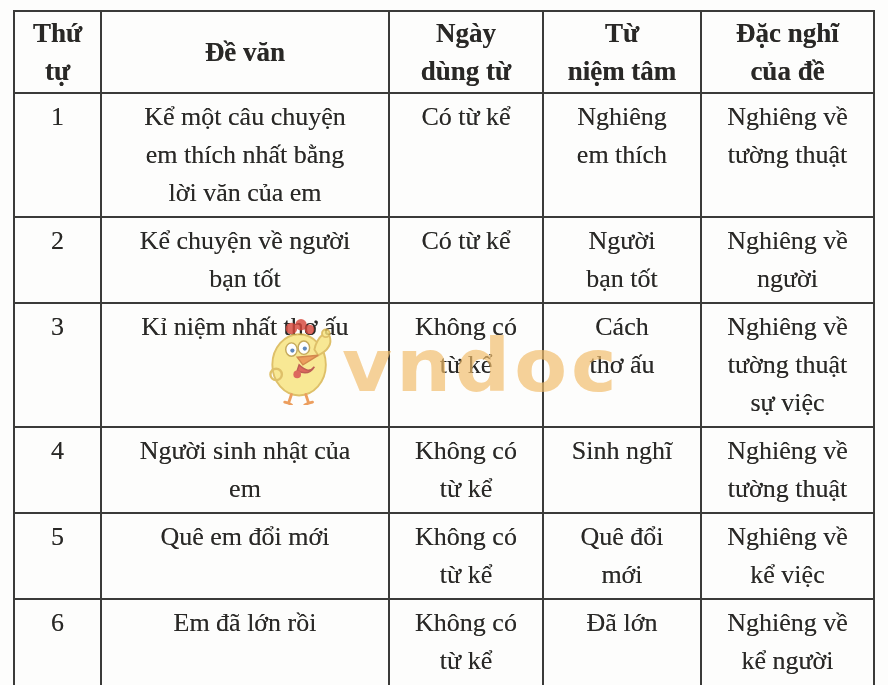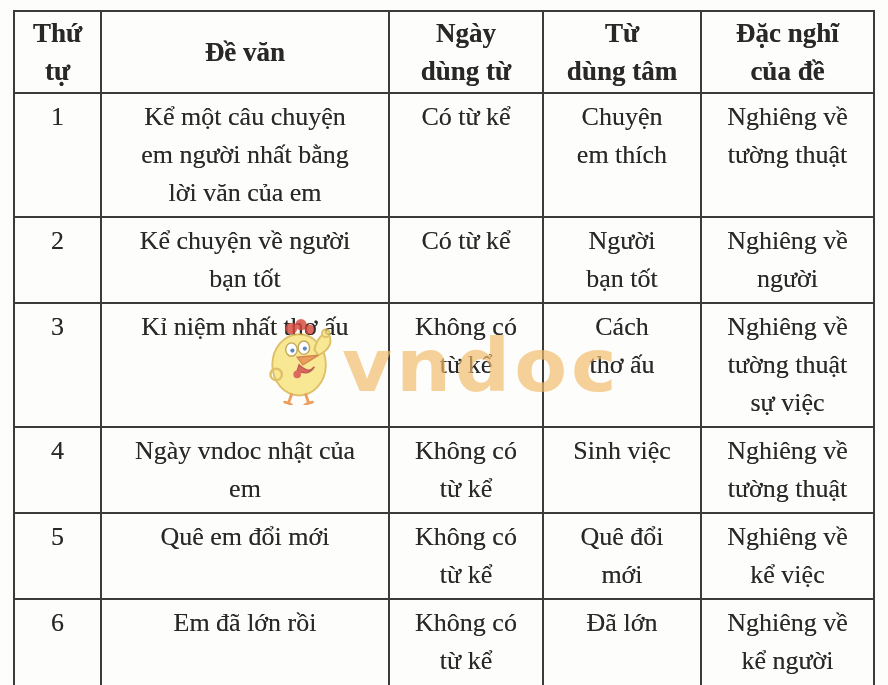--- a/index.html
+++ b/index.html
@@ -85,33 +85,33 @@
     <col style="width:173px">
   </colgroup>
   <thead>
     <tr style="height:78px">
       <th>Thứ
 tự</th>
       <th>Đề văn</th>
       <th>Ngày
 dùng từ</th>
       <th>Từ
-dùng tâm</th>
+niệm tâm</th>
       <th>Đặc nghĩ
 của đề</th>
     </tr>
   </thead>
   <tbody>
     <tr style="height:117px">
       <td>1</td>
       <td>Kể một câu chuyện
-em người nhất bằng
+em thích nhất bằng
 lời văn của em</td>
       <td>Có từ kể</td>
-      <td>Chuyện
+      <td>Nghiêng
 em thích</td>
       <td>Nghiêng về
 tường thuật</td>
     </tr>
     <tr style="height:80px">
       <td>2</td>
       <td>Kể chuyện về người
 bạn tốt</td>
       <td>Có từ kể</td>
       <td>Người
@@ -125,25 +125,25 @@
       <td>Không có
 từ kể</td>
       <td>Cách
 thơ ấu</td>
       <td>Nghiêng về
 tường thuật
 sự việc</td>
     </tr>
     <tr style="height:85px">
       <td>4</td>
-      <td>Ngày vndoc nhật của
+      <td>Người sinh nhật của
 em</td>
       <td>Không có
 từ kể</td>
-      <td>Sinh việc</td>
+      <td>Sinh nghĩ</td>
       <td>Nghiêng về
 tường thuật</td>
     </tr>
     <tr style="height:78px">
       <td>5</td>
       <td>Quê em đổi mới</td>
       <td>Không có
 từ kể</td>
       <td>Quê đổi
 mới</td>

